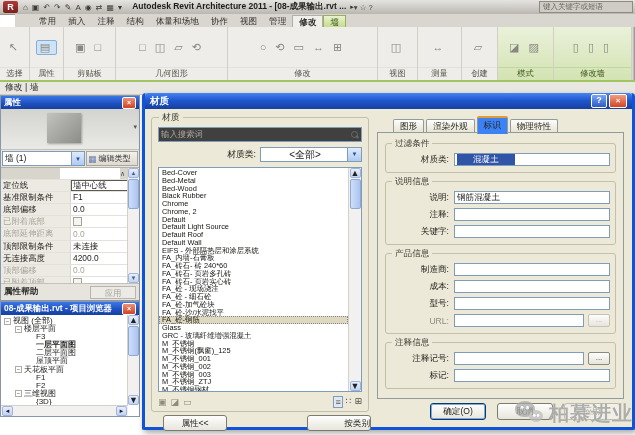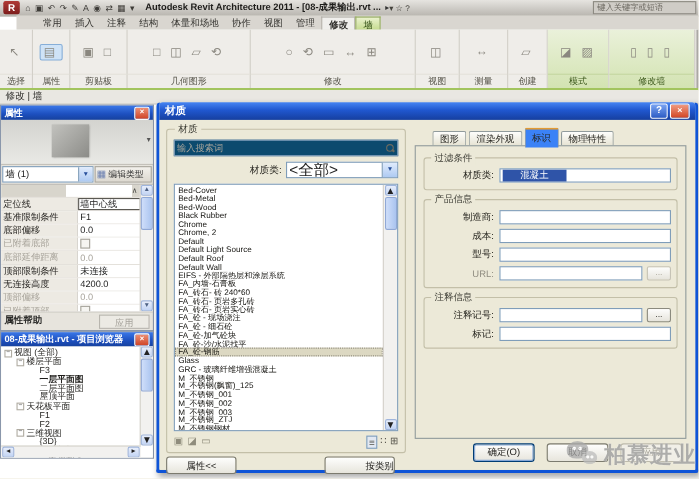--- a/index.html
+++ b/index.html
@@ -112,43 +112,43 @@
     border-radius:3px 3px 0 0;display:flex;align-items:center;color:#fff;font-weight:bold;font-size:9.5px;padding:0 5px;}
   #dhelp{margin-left:auto;width:14px;height:12px;background:linear-gradient(#7ba4f2,#2c5cc4);
     border:1px solid #fff;border-radius:2px;color:#fff;text-align:center;font-size:9px;line-height:11px;}
   #dclose{margin-left:2px;width:16px;height:12px;background:linear-gradient(#f09c82,#d24524);
     border:1px solid #fff;border-radius:2px;color:#fff;text-align:center;font-size:8px;line-height:11px;font-weight:bold;}
   #dbody{position:absolute;left:0;right:0;top:16px;bottom:0;background:#ece9d8;}
   
   #matgroup{position:absolute;left:6px;top:8px;width:218px;height:295px;border:1px solid #c3bfa8;
     border-radius:3px;box-sizing:border-box;padding:9px 6px 3px;display:flex;flex-direction:column;}
   #matgroup-label{position:absolute;top:-6px;left:7px;background:#ece9d8;padding:0 3px;font-size:8.8px;color:#3c3c34;}
-  #searchrow{height:15px;display:flex;align-items:center;background:#0c4a6e;border:1px solid #7f9db9;
+  #searchrow{height:15px;display:flex;align-items:center;background:#404040;border:1px solid #7f9db9;
     box-sizing:border-box;padding:0 2px;margin-bottom:5px;}
   #search-text{flex:1;color:#a9a69c;font-size:8.4px;white-space:nowrap;overflow:hidden;}
   .mag{position:relative;width:9px;height:9px;flex:0 0 9px;}
   .mag::before{content:"";position:absolute;left:1px;top:1px;width:5px;height:5px;border:1px solid #6b6a60;border-radius:50%;}
   .mag::after{content:"";position:absolute;left:6px;top:6px;width:3px;height:1.5px;background:#6b6a60;transform:rotate(45deg);}
   #classrow{height:15px;display:flex;align-items:center;justify-content:flex-end;gap:4px;margin-bottom:5px;}
   #classrow .clabel{font-size:8.8px;color:#26251f;}
   .combo{width:102px;height:15px;background:#fff;border:1px solid #7f9db9;display:flex;box-sizing:border-box;}
-  .combo .cval{flex:1;padding-left:2px;font-size:14px;line-height:13px;white-space:nowrap;overflow:hidden;}
+  .combo .cval{flex:1;padding-left:2px;font-size:10px;line-height:13px;white-space:nowrap;overflow:hidden;text-align:center;}
   .combo .carrow{width:13px;background:linear-gradient(#e0ebfc,#aecaf2);border-left:1px solid #7f9db9;
     color:#274f9b;font-size:6px;line-height:13px;text-align:center;}
   #matlist{position:relative;flex:1;background:#fff;border:1px solid #7f9db9;overflow:hidden;
     padding:1px 13px 1px 0;box-sizing:border-box;}
   .mrow{height:7.75px;line-height:7.8px;font-size:7.4px;padding-left:3px;white-space:nowrap;overflow:hidden;color:#14130f;}
   .mrow.selected{background:#dcd8c2;outline:1px dotted #8b887a;outline-offset:-1px;}
   #matlist-sb{position:absolute;right:0;top:0;bottom:0;width:12px;background:#f2f1ef;border-left:1px solid #d4d1ca;
     display:flex;flex-direction:column;align-items:center;}
   #iconrow{height:13px;margin-top:3px;display:flex;align-items:center;color:#8f8c7c;font-size:9px;}
   #iconrow .lgrp{display:flex;gap:4px;}
   #iconrow .rgrp{margin-left:auto;display:flex;gap:3px;color:#55534a;}
   #iconrow .vact{border:1px solid #7f9db9;background:#e2e8f2;padding:0 1px;}
-  #leftbtns{position:absolute;left:6px;top:306px;width:218px;display:flex;}
+  #leftbtns{position:absolute;left:18px;top:306px;width:218px;display:flex;}
   #leftbtns .xpbtn{width:64px;}
   #btn-category{margin-left:80px;text-align:right;}
   
   #dtabs{position:absolute;left:232px;top:9px;right:10px;height:15px;display:flex;gap:2px;align-items:flex-end;padding-left:16px;}
   .dtab{height:13px;padding:0 6px;background:linear-gradient(#fdfdfb,#e5e2d1);border:1px solid #919b9c;
     border-bottom:none;border-radius:2px 2px 0 0;font-size:8.6px;line-height:13px;color:#26251f;white-space:nowrap;}
   .dtab.active{height:16px;line-height:15px;background:#3b82f6;border-top:2px solid #e39b32;margin-bottom:-1px;z-index:2;}
   #tabpanel{position:absolute;left:232px;top:23px;right:8px;bottom:28px;border:1px solid #919b9c;
     background:#ece9d8;padding:10px 7px 4px;box-sizing:border-box;z-index:1;}
   .fgroup{position:relative;border:1px solid #c3bfa8;border-radius:3px;padding:9px 5px 2px;margin-bottom:8px;}
@@ -641,20 +641,48 @@
           <div class="fld sel-text">
             <span class="flabel">材质类:</span>
             <span class="fbox">
               <i>混凝土</i>
             </span>
 
           </div>
 
       </div>
 
+      <div class="fgroup">
+        <span class="ftitle">说明信息</span>
+
+          <div class="fld">
+            <span class="flabel">说明:</span>
+            <span class="fbox">
+              <i>钢筋混凝土</i>
+            </span>
+
+          </div>
+
+          <div class="fld">
+            <span class="flabel">注释:</span>
+            <span class="fbox">
+              <i></i>
+            </span>
+
+          </div>
+
+          <div class="fld">
+            <span class="flabel">关键字:</span>
+            <span class="fbox">
+              <i></i>
+            </span>
+
+          </div>
+
+      </div>
 
       <div class="fgroup">
         <span class="ftitle">产品信息</span>
 
           <div class="fld">
             <span class="flabel">制造商:</span>
             <span class="fbox">
               <i></i>
             </span>
 

